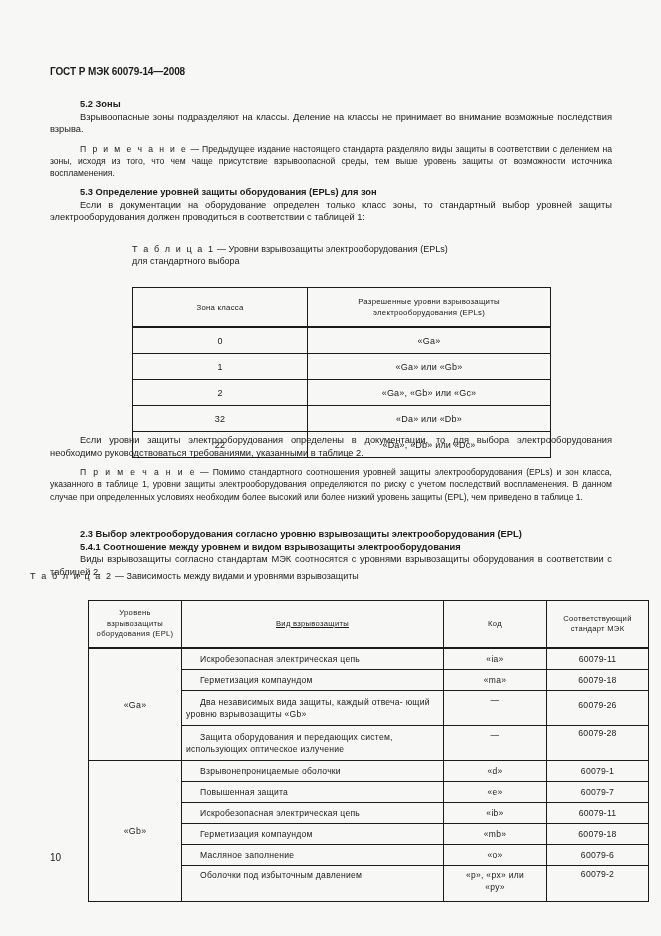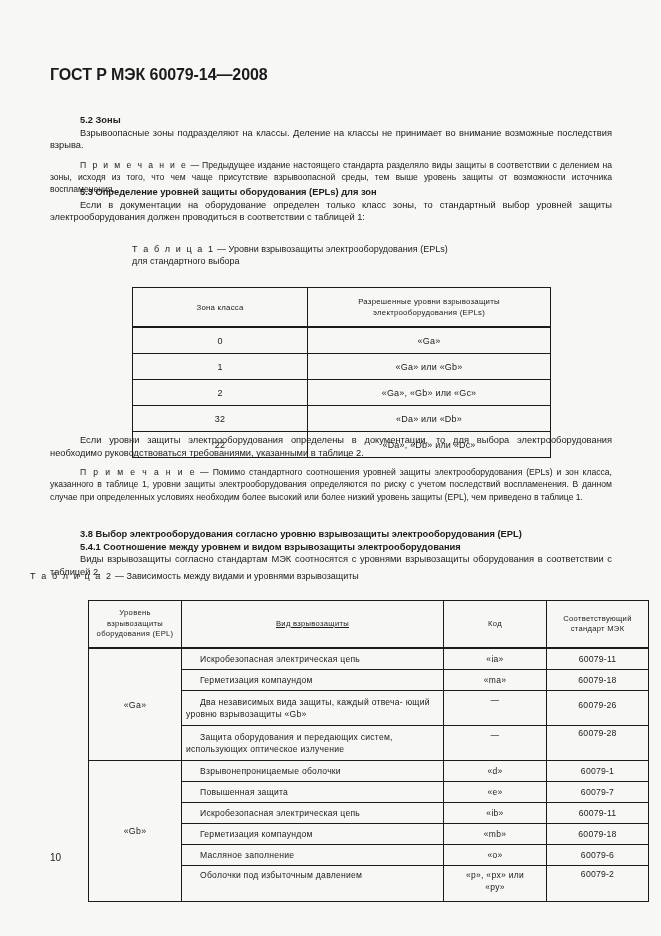--- a/index.html
+++ b/index.html
@@ -16,21 +16,21 @@
     font-family: "Liberation Sans", sans-serif;
     color: #1b1b1b;
     overflow: hidden;
     box-sizing: border-box;
   }
 
   .doc-header {
     position: absolute;
     left: 50px;
     top: 66px;
-    font-size: 16px;
+    font-size: 10px;
     font-weight: bold;
     letter-spacing: -0.1px;
     white-space: nowrap;
   }
 
   .body-block {
     position: absolute;
     left: 50px;
     width: 562px;
     font-size: 9.3px;
@@ -164,21 +164,21 @@
     font-size: 10px;
   }
 </style>
 </head>
 <body>
 
 <div class="page">
 
   <div class="doc-header">ГОСТ Р МЭК 60079-14—2008</div>
 
-  <div class="body-block" style="top: 114px;">
+  <div class="body-block" style="top: 98px;">
     <p class="heading">5.2 Зоны</p>
     <p class="indent">Взрывоопасные зоны подразделяют на классы. Деление на классы не принимает во внимание возможные последствия взрыва.</p>
     <div class="gap-s"></div>
     <p class="note"><span class="sp">П р и м е ч а н и е</span><span> — Предыдущее издание настоящего стандарта разделяло виды защиты в соответствии  с делением на зоны, исходя из того, что  чем чаще присутствие взрывоопасной среды, тем выше уровень защиты от возможности  источника  воспламенения.</span></p>
   </div>
 
   <div class="body-block" style="top: 186px;">
     <p class="heading">5.3 Определение уровней защиты оборудования (EPLs) для зон</p>
     <p class="indent">Если в документации на оборудование определен только класс зоны, то стандартный выбор уровней защиты электрооборудования должен проводиться в соответствии  с таблицей 1:</p>
   </div>
@@ -222,21 +222,21 @@
     </tbody>
   </table>
 
   <div class="body-block" style="top: 434px;">
     <p class="indent">Если уровни защиты электрооборудования определены в документации, то для выбора электрооборудования необходимо руководствоваться требованиями, указанными в таблице 2.</p>
     <div class="gap-s"></div>
     <p class="note"><span class="sp">П р и м е ч а н и е</span><span> — Помимо стандартного соотношения уровней защиты электрооборудования (EPLs) и зон класса, указанного в таблице 1, уровни защиты  электрооборудования определяются по риску с учетом последствий воспламенения. В данном случае при определенных условиях необходим более высокий или более низкий уровень защиты (EPL), чем приведено в таблице 1.</span></p>
   </div>
 
   <div class="body-block" style="top: 528px;">
-    <p class="heading">3.8 Выбор электрооборудования согласно уровню взрывозащиты электрооборудования (EPL)</p>
+    <p class="heading">2.3 Выбор электрооборудования согласно уровню взрывозащиты электрооборудования (EPL)</p>
     <p class="heading">5.4.1 Соотношение между уровнем и видом взрывозащиты электрооборудования</p>
     <p class="indent">Виды взрывозащиты согласно стандартам МЭК соотносятся с уровнями взрывозащиты оборудования в соответствии с таблицей 2.</p>
   </div>
 
   <div class="tbl-caption" style="left: 30px; top: 570px; width: 580px;">
     <span class="sp">Т а б л и ц а  2</span><span> — Зависимость между видами и уровнями взрывозащиты</span>
   </div>
 
   <table class="table2">
     <thead>

